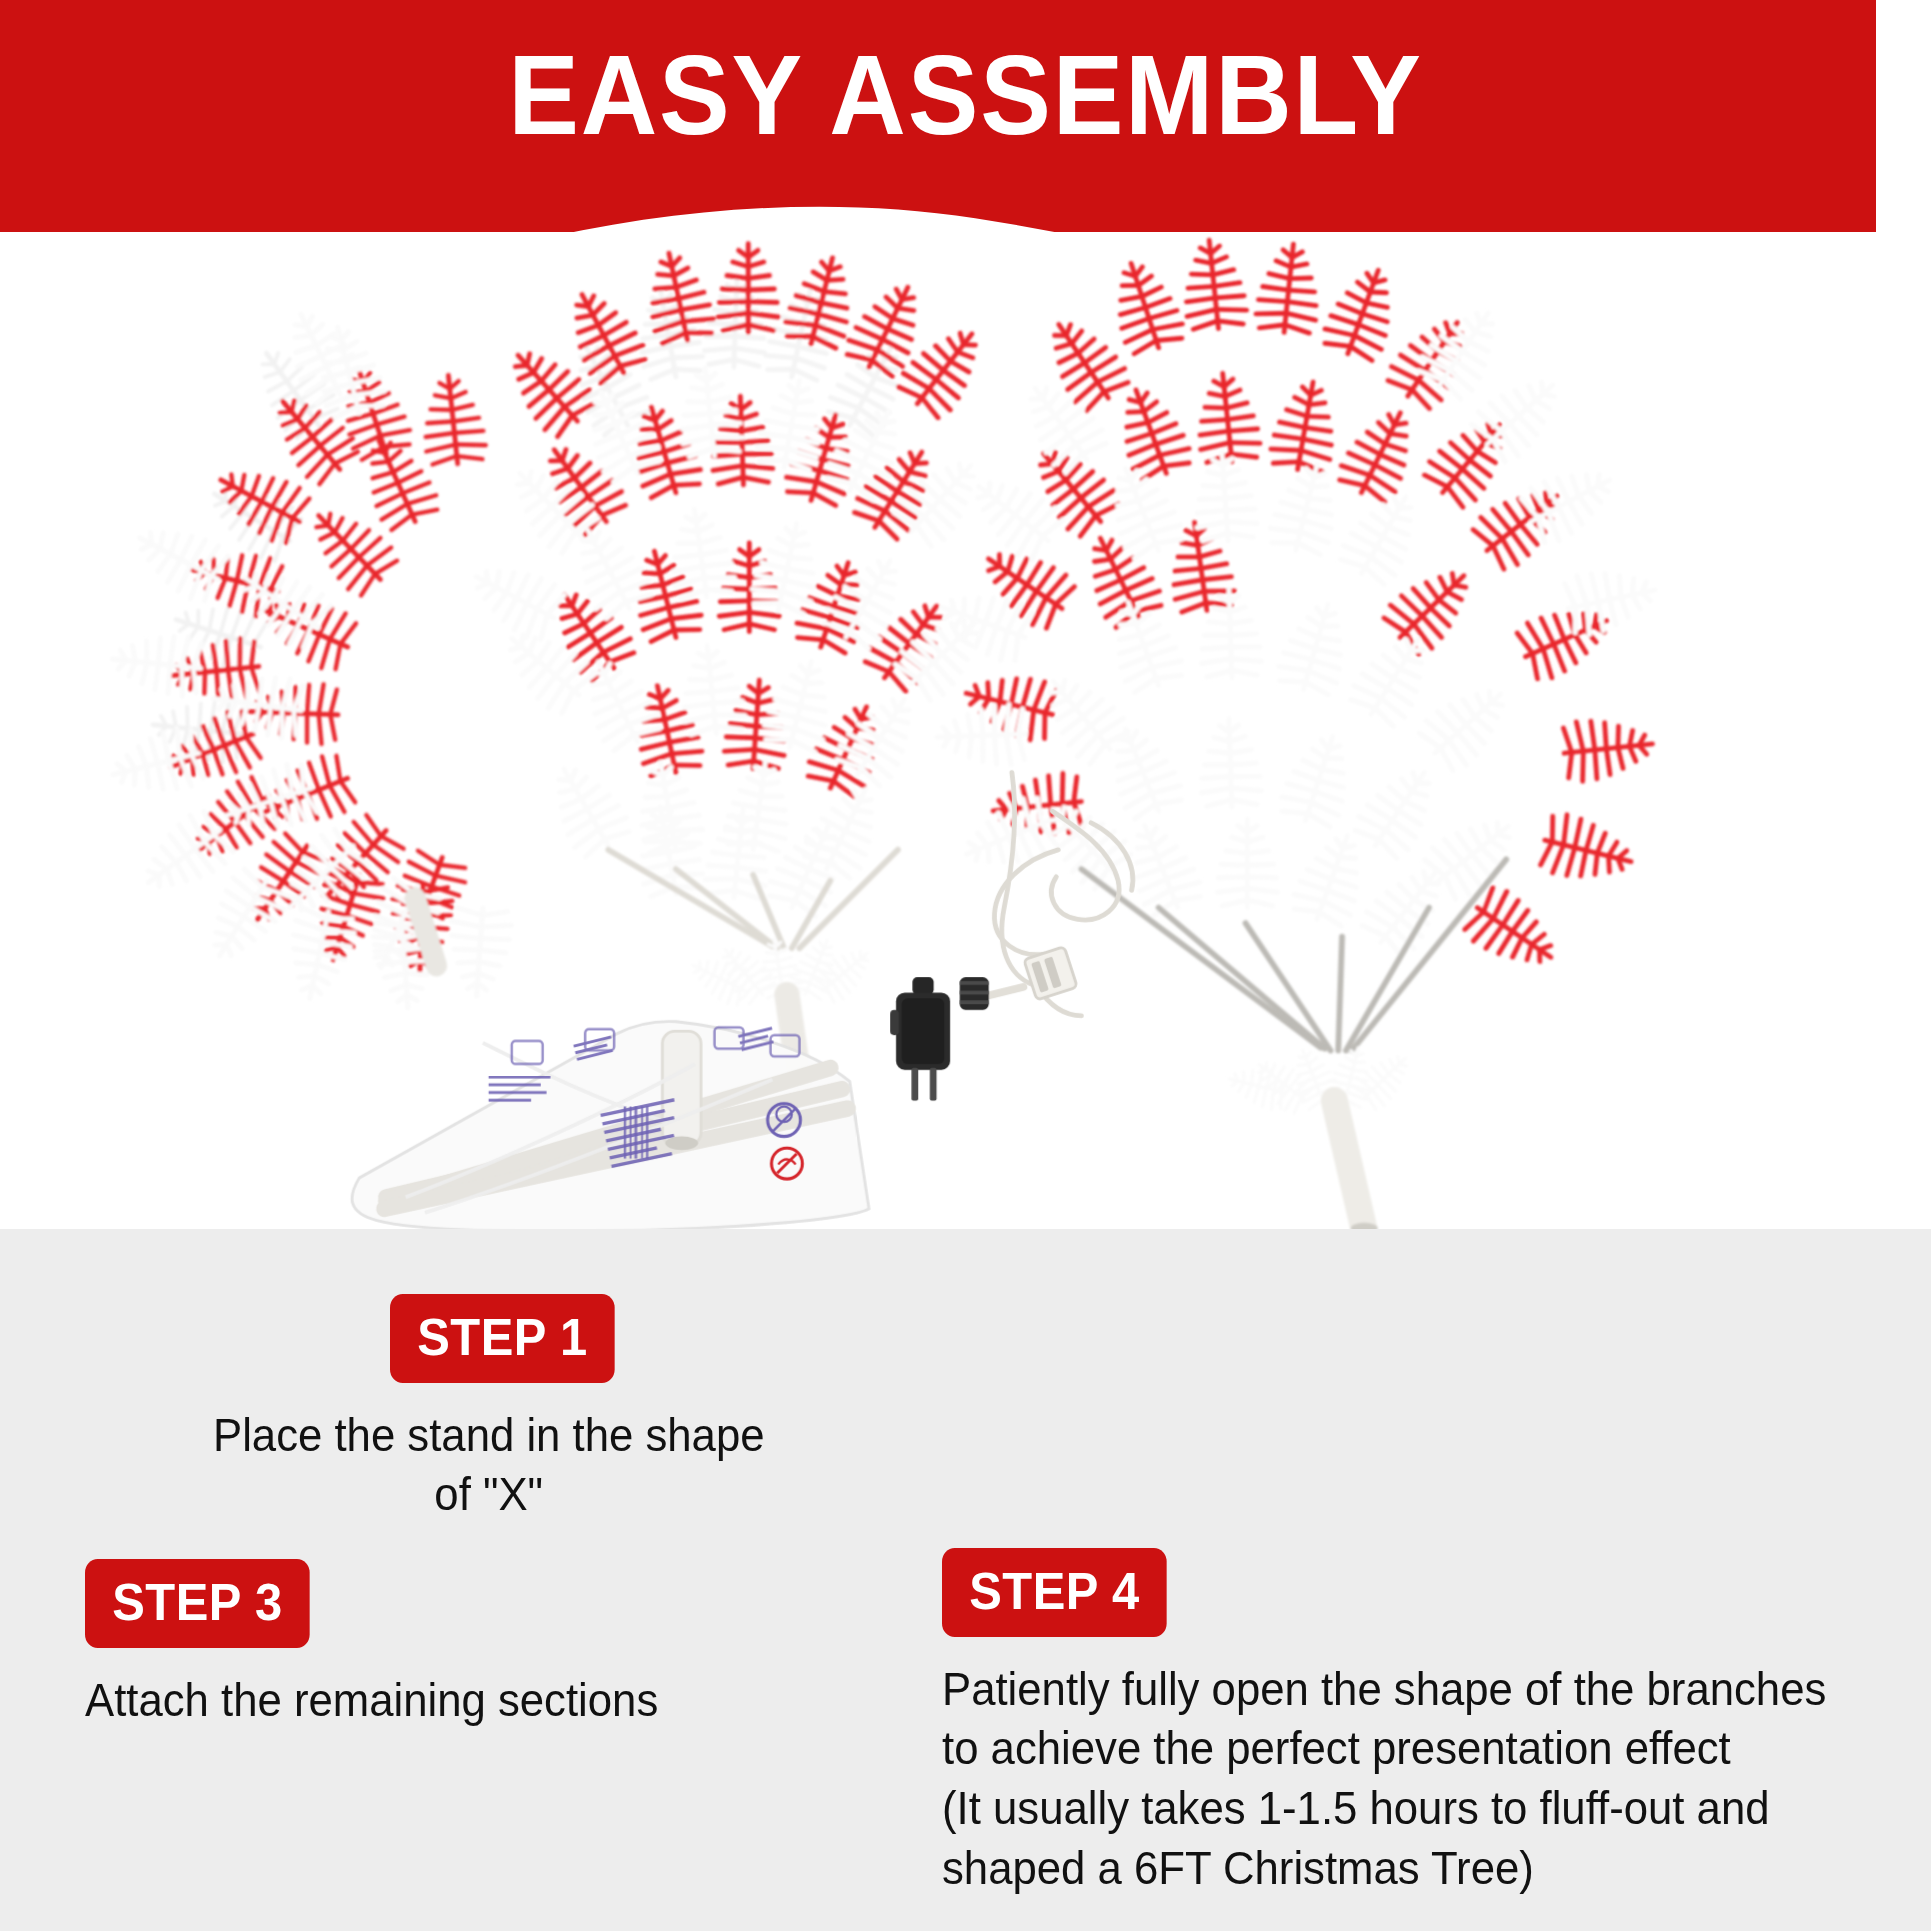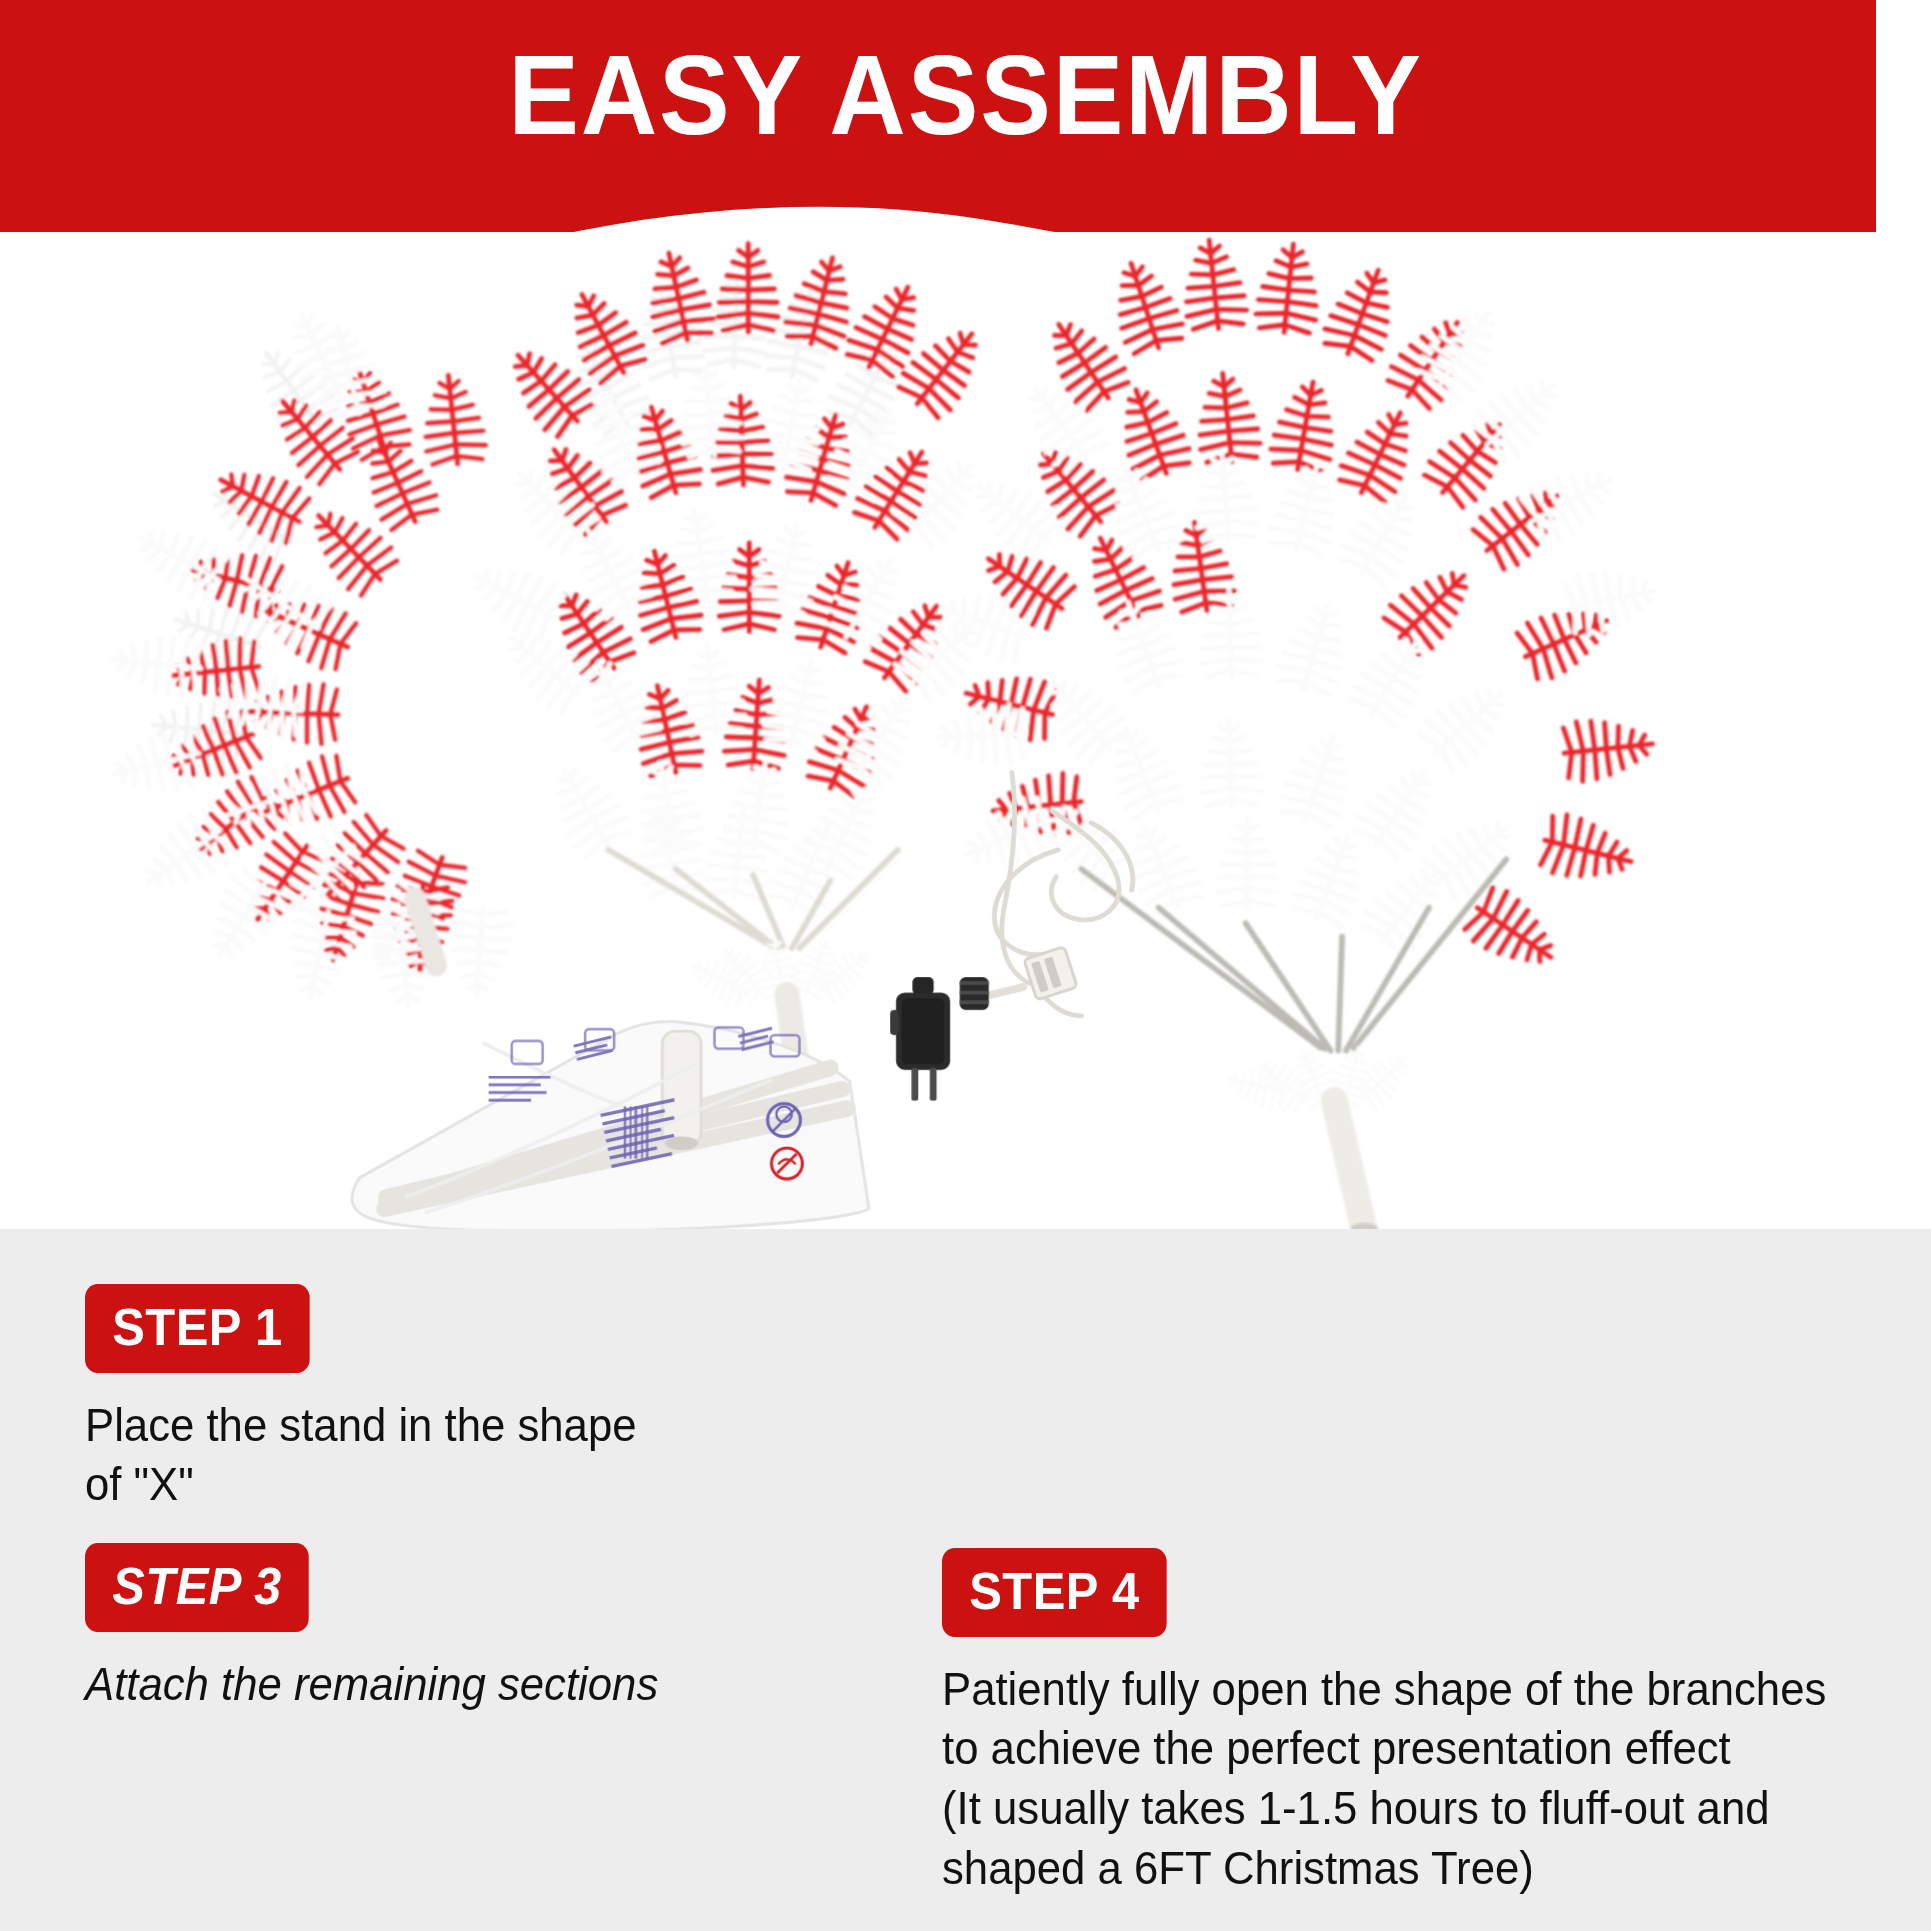--- a/index.html
+++ b/index.html
@@ -64,23 +64,23 @@
   .step-text{
     margin-top:23px;
     color:#111111;
     font-size:46px;
     line-height:1.3;
     font-family:"Liberation Sans Narrow","Liberation Sans", sans-serif;
     transform:scaleX(0.95);
     transform-origin:left top;
     white-space:pre-line;
   }
-  #step1{ left:85px;  top:55px;  width:850px; }
+  #step1{ left:85px;  top:65px;  width:850px;text-align:center; }
   #step2{ left:922px; top:55px;  width:966px; }
-  #step3{ left:85px;  top:314px; width:850px;font-style:italic; }
+  #step3{ left:85px;  top:330px; width:850px; }
   #step4{ left:922px; top:319px; width:985px;margin-left:20px; }
 </style>
 </head>
 <body>
 
 <div id="header">
   <svg id="header-wave" viewBox="0 0 2000 320" preserveAspectRatio="none">
     <path d="M0,0 L2000,0 L2000,232 C1860,300 1700,322 1530,312 C1340,300 1180,252 1010,226 C860,203 700,214 540,252 C390,288 200,300 0,296 Z" fill="#cc1111"></path>
   </svg>
   <div id="header-title">EASY ASSEMBLY</div>

